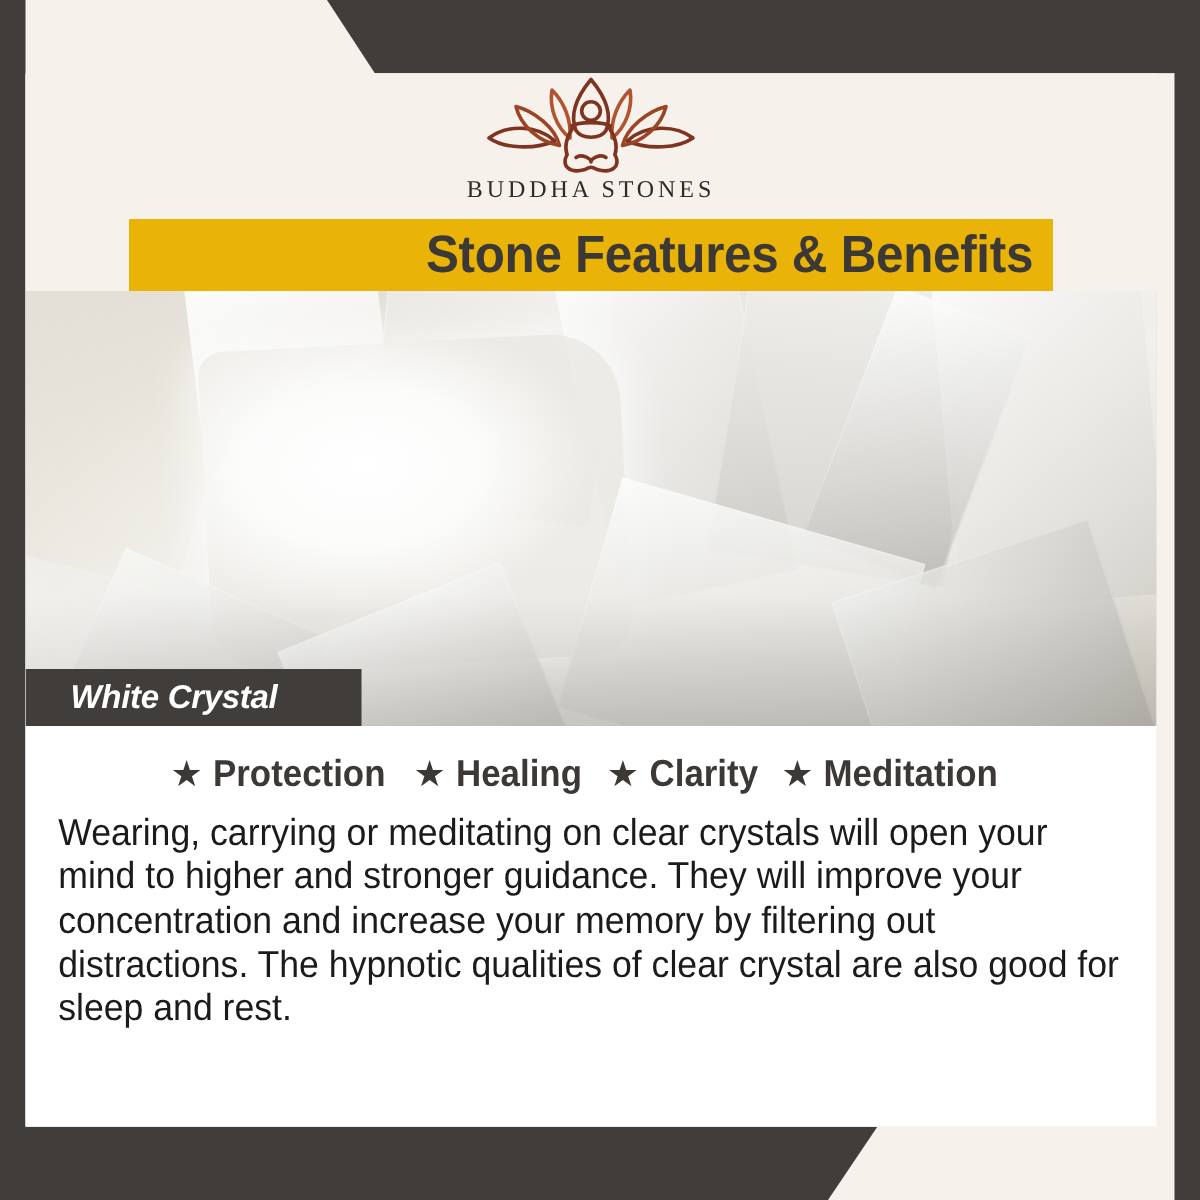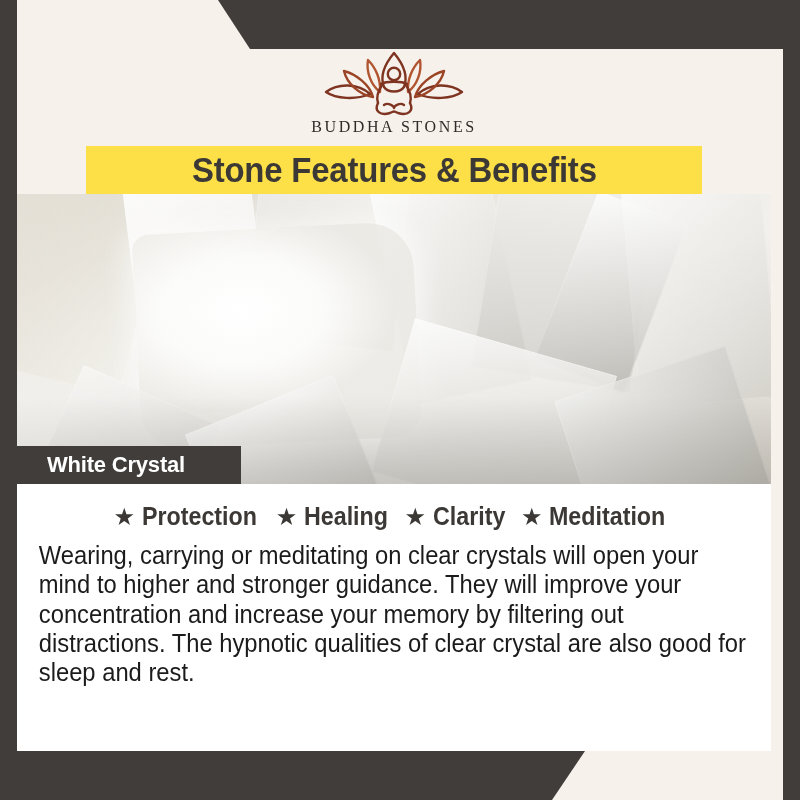--- a/index.html
+++ b/index.html
@@ -72,22 +72,22 @@
   
   .title-band {
     height:48px;
     margin:0 0 0 0;
     background:#f7f1ec;
     display:flex; align-items:center; justify-content:center;
     flex:none;
   }
   .title-plate {
     width:616px; height:48px;
-    background:#fde047;
-    display:flex; align-items:center; justify-content:center;
+    background:#eab308;
+    display:flex; align-items:center; justify-content:flex-end;
   }
   .title-text {
     font-family:"Liberation Sans Narrow","Liberation Sans", sans-serif;
     font-size:35px;
     font-weight:bold;
     color:#3b3835;
     letter-spacing:-0.2px;
     transform:scaleX(0.94);
     white-space:nowrap;
   }
@@ -157,20 +157,21 @@
     background:#403d3a;
     display:flex; align-items:center;
     padding-left:30px;
     z-index:3;
   }
   .photo-badge-text {
     color:#ffffff;
     font-size:22px;
     font-weight:bold;
     letter-spacing:-0.2px;
+    font-style:italic;
   }
 
   
   .content {
     flex:1;
     background:#ffffff;
     padding:18px 18px 0 18px;
   }
   .benefits {
     display:flex;

